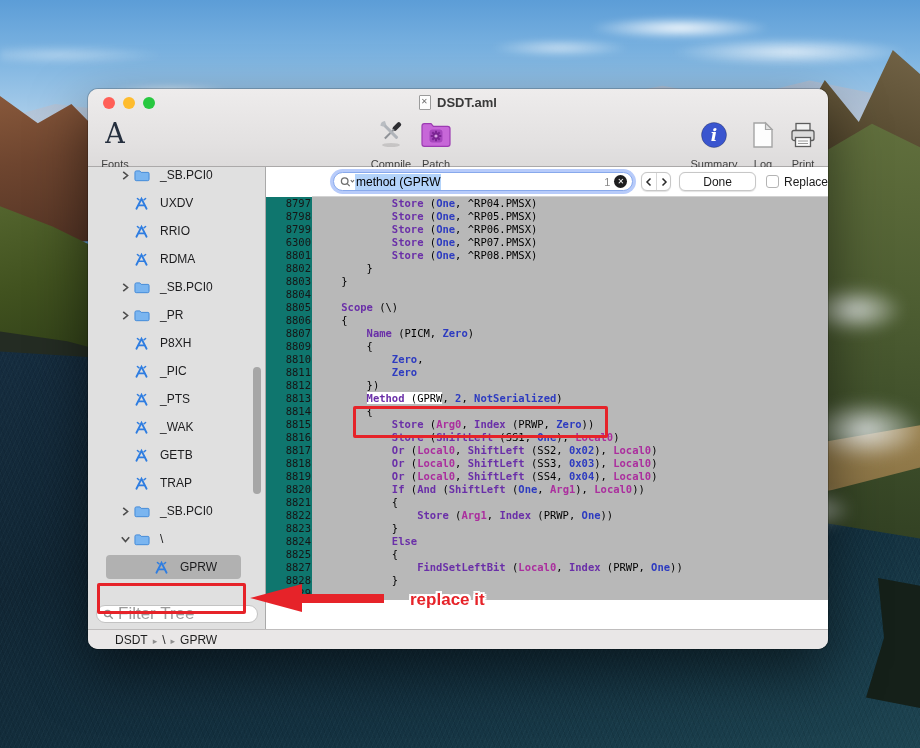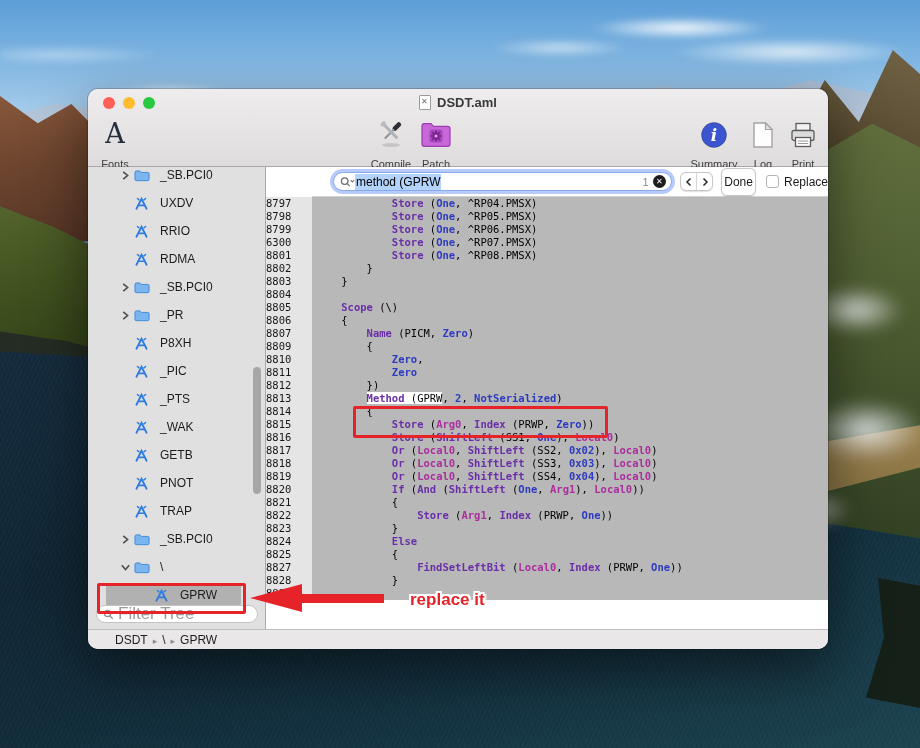--- a/index.html
+++ b/index.html
@@ -85,21 +85,21 @@
     border:1px solid #88a9ec; box-shadow:0 0 0 3px rgba(96,140,245,.45);
     display:flex; align-items:center; padding:0 5px 0 6px; }
   .searchfield .seltext { font-size:12px; color:#000; background:#b3d3fa; padding:1px 1px; white-space:pre; }
   .sf-count { margin-left:auto; font-size:11px; color:#8a8a8a; }
   .sf-clear { width:13px; height:13px; border-radius:50%; background:#1d1d1f; margin-left:4px;
     display:flex; align-items:center; justify-content:center; color:#fff; font-size:8px; line-height:1; }
   .segnav { display:flex; height:19px; border:1px solid #c7c7c7; border-radius:6px; background:#fff;
     box-shadow:0 .5px 1px rgba(0,0,0,.12); overflow:hidden; }
   .segnav .seg { width:17px; display:flex; align-items:center; justify-content:center; }
   .segnav .seg + .seg { border-left:1px solid #d7d7d7; }
-  .btn { height:28px; padding:0 2px; background:#fff; border:1px solid #c7c7c7; border-radius:6px;
+  .btn { height:19px; padding:0 23px; background:#fff; border:1px solid #c7c7c7; border-radius:6px;
     font-size:12px; color:#1b1b1b; display:flex; align-items:center; box-shadow:0 .5px 1px rgba(0,0,0,.12); }
   .chkwrap { display:flex; align-items:center; gap:5px; margin-left:2px; }
   .chk { width:13px; height:13px; background:#fff; border:1px solid #b4b4b4; border-radius:3px; }
   .chklabel { font-size:12px; color:#1b1b1b; }
 
   
   .sidebar { position:absolute; left:0; top:78px; width:178px; bottom:20px; background:#e0e0e0;
     border-right:1px solid #a9a9a9; }
   .tree { position:absolute; left:0; top:0; right:0; height:440px; overflow:hidden; }
   .treelist { margin-top:-6px; }
@@ -113,21 +113,21 @@
   .sb-scroll { position:absolute; right:3px; top:0; width:9px; height:440px; }
   .sb-thumb { position:absolute; left:0; top:200px; width:8px; height:127px; background:#a6a6a6; border-radius:4px; }
   .filterfield { position:absolute; left:8px; bottom:6px; width:162px; height:18px; background:#fff;
     border:1px solid #c3c3c3; border-radius:9px; display:flex; align-items:center; padding:0 6px; gap:4px; }
   .filterfield .ph { font-size:17px; color:#9b9b9b; }
 
   
   .codewrap { position:absolute; left:0; top:30px; right:0; bottom:0; background:#fff; overflow:hidden; }
   .crow { display:flex; height:13px; line-height:13px;
     font-family:"DejaVu Sans Mono", monospace; font-size:10.5px; }
-  .crow .ln { width:46px; background:#e5e5e5; color:#161616; padding-right:7px; flex:none; }
+  .crow .ln { width:46px; background:#0f766e; color:#161616; text-align:right; padding-right:1px; flex:none; }
   .crow .ct { flex:1; background:var(--c-sel); white-space:pre; padding-left:4px; }
   .tk-k { color:var(--c-k); font-weight:bold; } .tk-n { color:var(--c-n); font-weight:bold; }
   .tk-a { color:var(--c-a); font-weight:bold; } .tk-p { color:#000; }
   .tk-h { background:#fff; }
 
   
   .statusbar { position:absolute; left:0; bottom:0; width:740px; height:20px; background:#e9e7e7;
     border-top:1px solid #bfbdbd; display:flex; align-items:center; padding-left:27px;
     font-size:12px; color:#1e1e1e; }
   .crumb-sep { color:#8e8e8e; font-size:9px; margin:0 5px; font-family:"DejaVu Sans", sans-serif; }
@@ -401,33 +401,20 @@
             <span class="chev"></span>
             <span class="tico">
               <svg viewBox="0 0 16 16" width="15" height="15">
                 <g stroke="currentColor" fill="none" stroke-linecap="round">
                   <path d="M2.6 13.6 L8 2.9 L13.4 13.6" stroke-width="2"></path>
                   <path d="M4.9 9.9 L11.1 9.9" stroke-width="1.8"></path>
                   <path d="M5.4 4.1 L3.6 2.6 M10.6 4.1 L12.4 2.6" stroke-width="1.5"></path>
                 </g>
               </svg>
             </span>
-            <span>PNOT</span>
-          </div>
-          <div class="trow">
-            <span class="chev"></span>
-            <span class="tico">
-              <svg viewBox="0 0 16 16" width="15" height="15">
-                <g stroke="currentColor" fill="none" stroke-linecap="round">
-                  <path d="M2.6 13.6 L8 2.9 L13.4 13.6" stroke-width="2"></path>
-                  <path d="M4.9 9.9 L11.1 9.9" stroke-width="1.8"></path>
-                  <path d="M5.4 4.1 L3.6 2.6 M10.6 4.1 L12.4 2.6" stroke-width="1.5"></path>
-                </g>
-              </svg>
-            </span>
             <span>TRAP</span>
           </div>
           <div class="trow">
             <span class="chev">
               <svg width="10" height="11" viewBox="0 0 10 11">
                 <polyline points="3.2,1.8 7.6,5.5 3.2,9.2" fill="none" stroke="#4d4d4d" stroke-width="1.6"></polyline>
               </svg>
             </span>
             <span class="tico">
               <svg viewBox="0 0 17 13" width="16" height="13">

